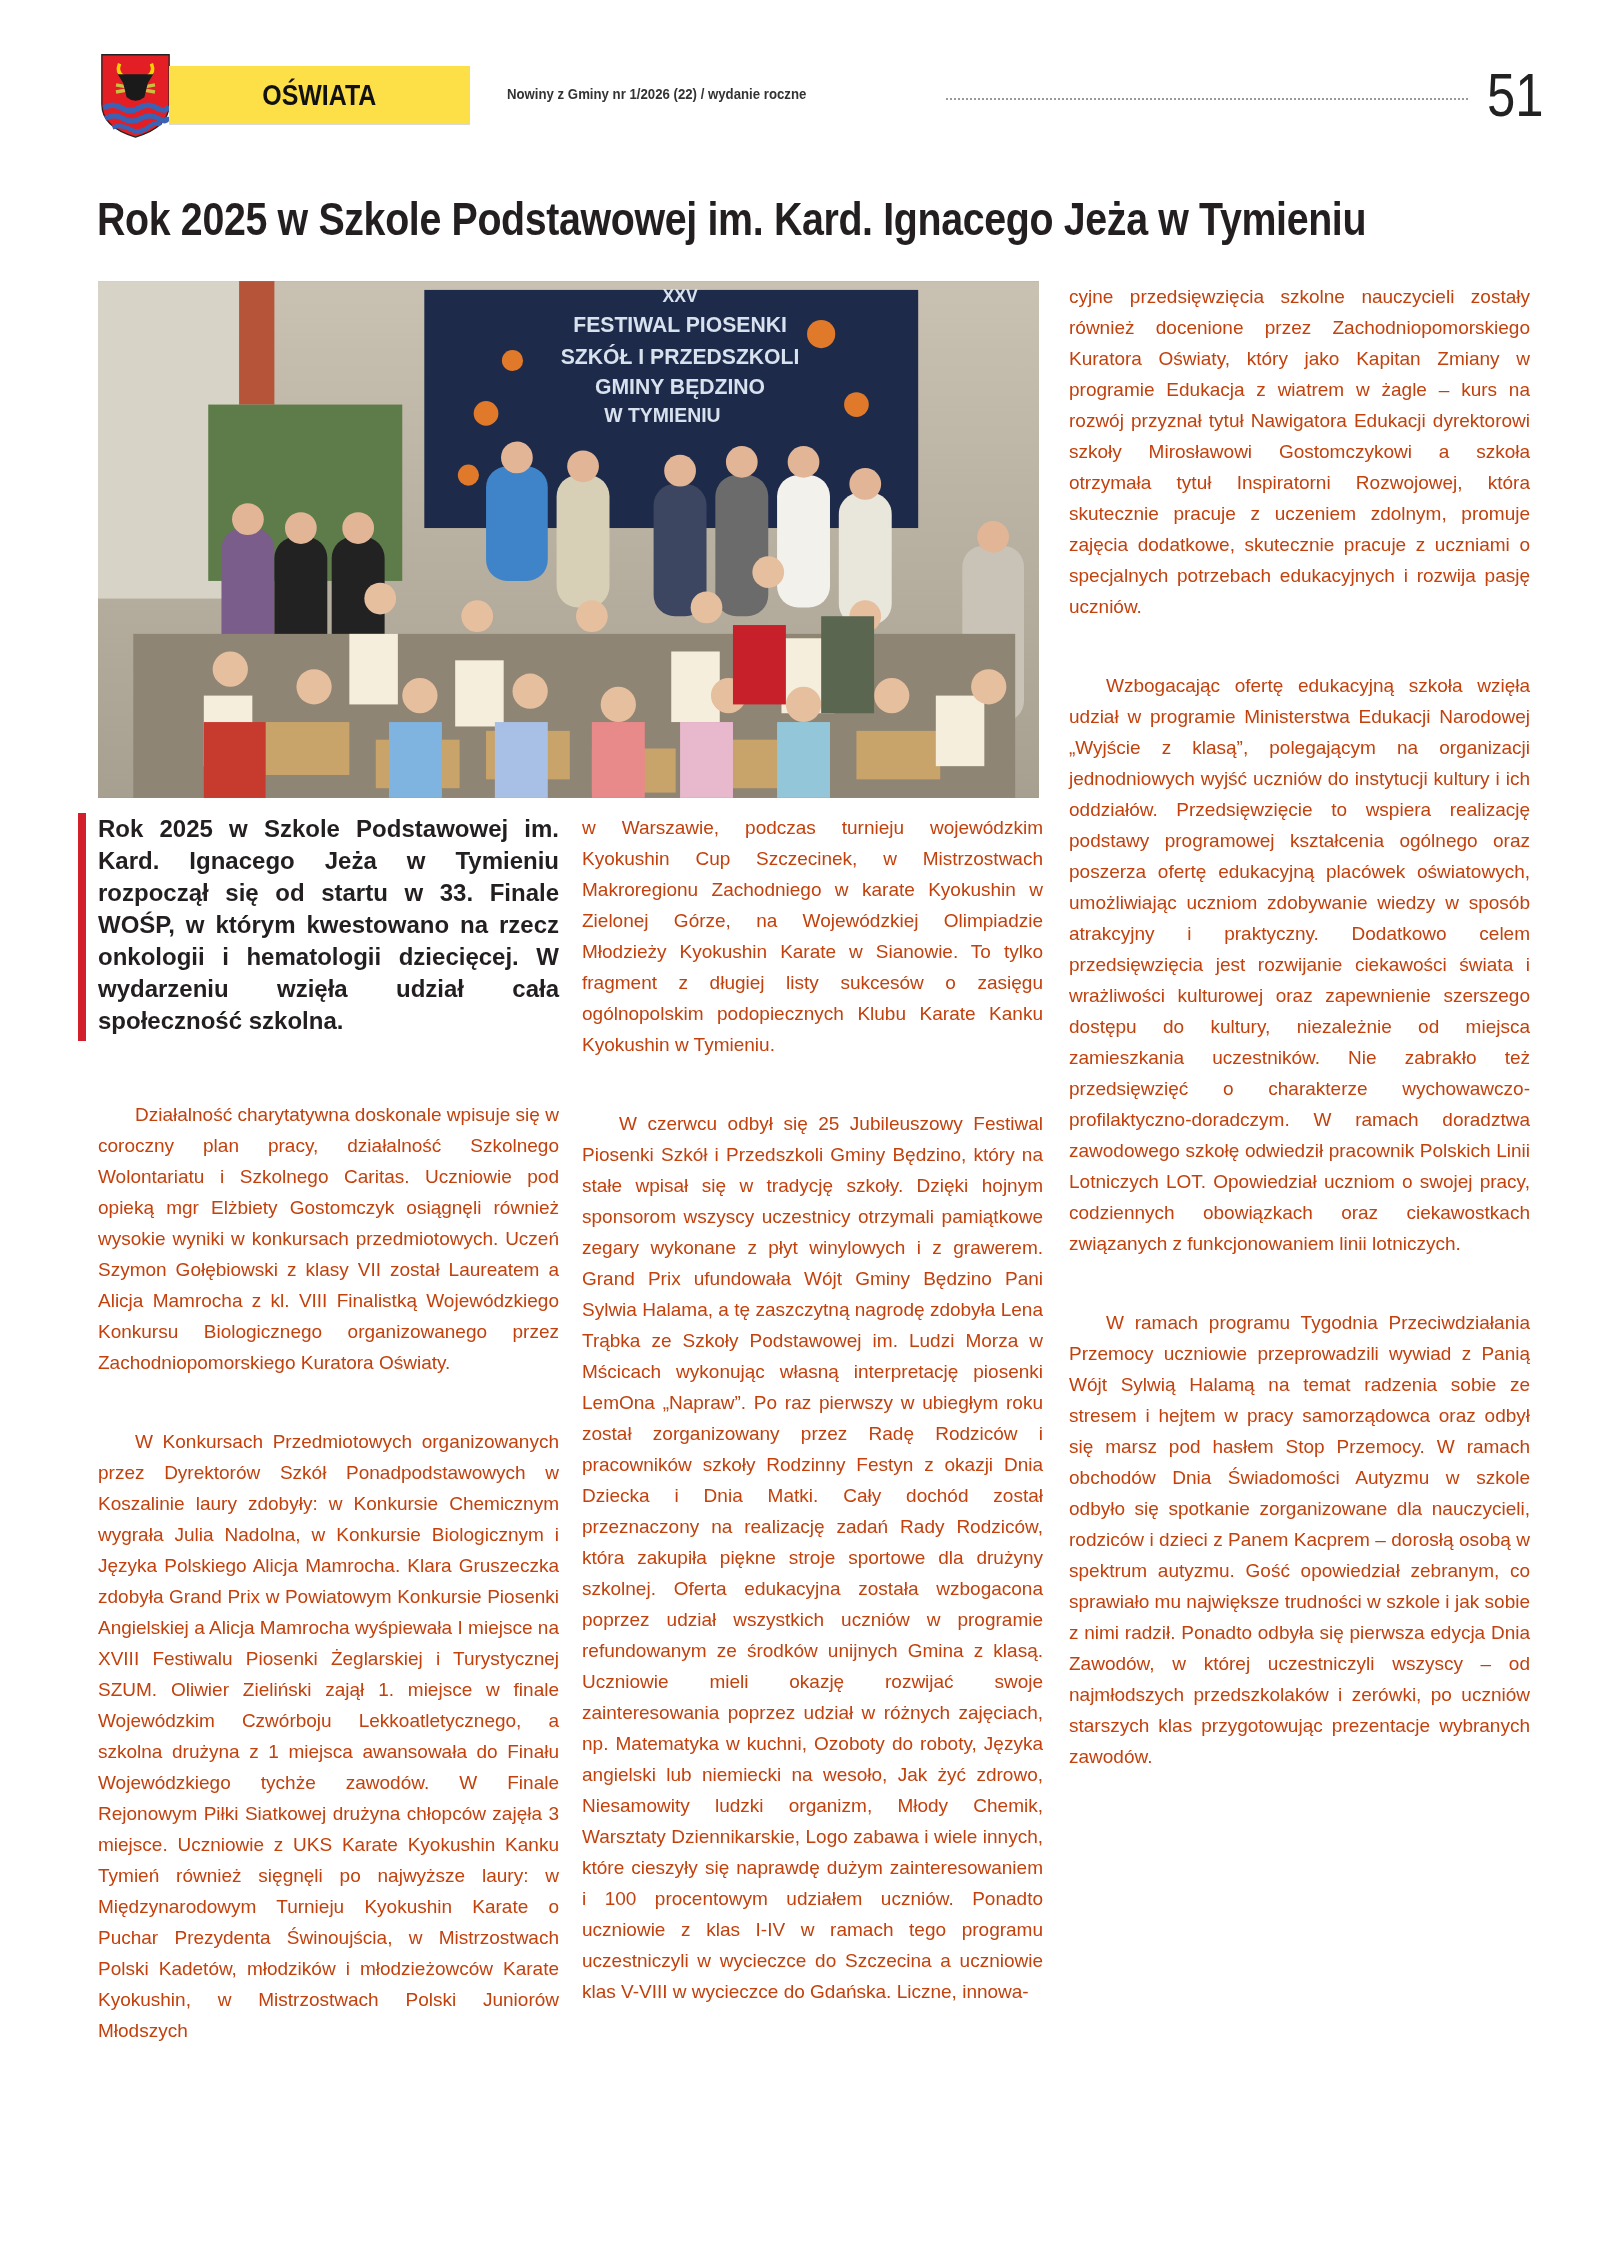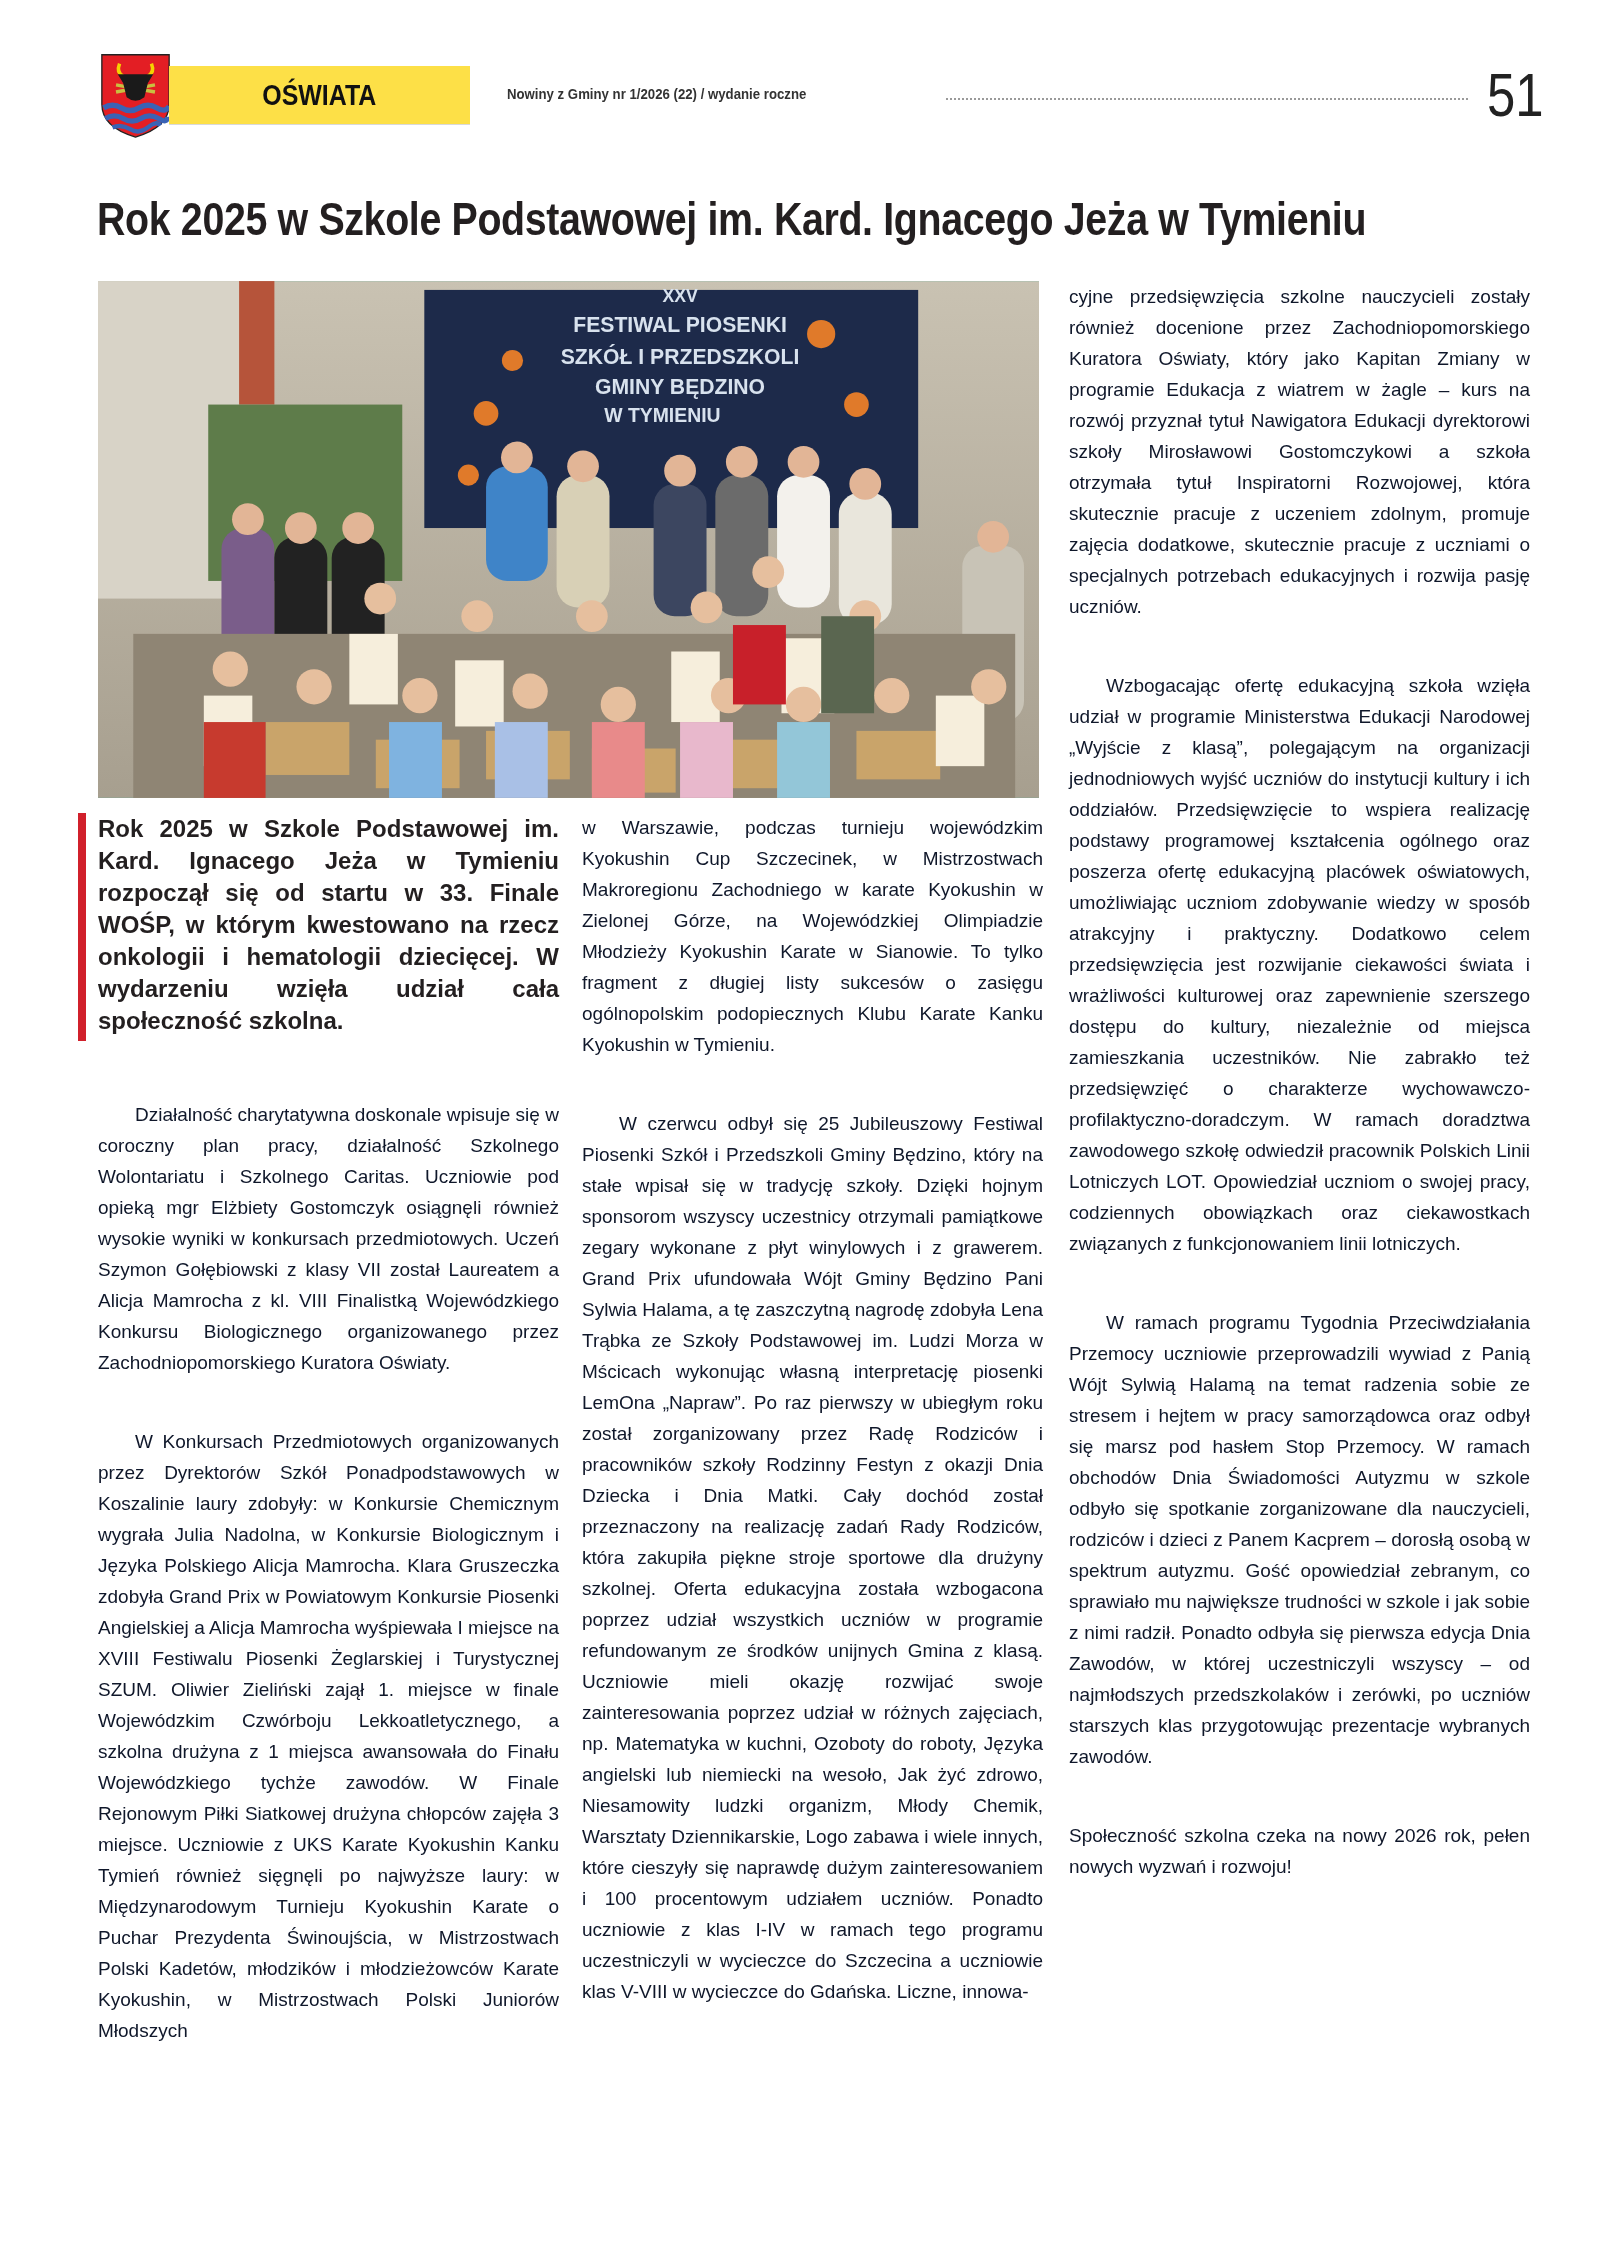--- a/index.html
+++ b/index.html
@@ -19,21 +19,21 @@
   
   .photo { position: absolute; left: 98px; top: 281px; width: 941px; height: 517px; overflow: hidden; background: #14b8a6; }
   .photo svg { display: block; }
 
   
   .lead { position: absolute; left: 78px; top: 813px; width: 481px; height: 228px; }
   .lead-bar { position: absolute; left: 0; top: 0; width: 8px; height: 228px; background: #d1202b; }
   .lead-text { position: absolute; left: 20px; top: 0px; width: 461px; font-family: "Liberation Sans", sans-serif; font-weight: bold; font-size: 24px; line-height: 32px; text-align: justify; color: #231f20; hyphens: manual; }
 
   
-  .col { position: absolute; font-family: "Liberation Sans", sans-serif; font-size: 19px; line-height: 31px; text-align: justify; color: #0f172a; }
+  .col { position: absolute; font-family: "Liberation Sans", sans-serif; font-size: 19px; line-height: 31px; text-align: justify; color: #c2410c; }
   .col p { margin: 0; }
   .col p.indent { text-indent: 37px; margin-top: 40px; }
   .col p.gap { margin-top: 48px; }
   .col1 { left: 98px; top: 1059px; width: 461px; }
   .col2 { left: 582px; top: 812px; width: 461px; }
   .col3 { left: 1069px; top: 281px; width: 461px; }
 </style>
 </head>
 <body>
 
@@ -175,15 +175,14 @@
 
 <div class="col col2">
   <p>w Warszawie, podczas turnieju wojewódzkim Kyokushin Cup Szczecinek, w Mistrzostwach Makroregionu Zachodniego w karate Kyokushin w Zielonej Górze, na Wojewódzkiej Olimpiadzie Młodzieży Kyokushin Karate w Sianowie. To tylko fragment z długiej listy sukcesów o zasięgu ogólnopolskim podopiecznych Klubu Karate Kanku Kyokushin w Tymieniu.</p>
   <p class="indent gap">W czerwcu odbył się 25 Jubileuszowy Festiwal Piosenki Szkół i Przedszkoli Gminy Będzino, który na stałe wpisał się w tradycję szkoły. Dzięki hojnym sponsorom wszyscy uczestnicy otrzymali pamiątkowe zegary wykonane z płyt winylowych i z grawerem. Grand Prix ufundowała Wójt Gminy Będzino Pani Sylwia Halama, a tę zaszczytną nagrodę zdobyła Lena Trąbka ze Szkoły Podstawowej im. Ludzi Morza w Mścicach wykonując własną interpretację piosenki LemOna „Napraw”. Po raz pierwszy w ubiegłym roku został zorganizowany przez Radę Rodziców i pracowników szkoły Rodzinny Festyn z okazji Dnia Dziecka i Dnia Matki. Cały dochód został przeznaczony na realizację zadań Rady Rodziców, która zakupiła piękne stroje sportowe dla drużyny szkolnej. Oferta edukacyjna została wzbogacona poprzez udział wszystkich uczniów w programie refundowanym ze środków unijnych Gmina z klasą. Uczniowie mieli okazję rozwijać swoje zainteresowania poprzez udział w różnych zajęciach, np. Matematyka w kuchni, Ozoboty do roboty, Języka angielski lub niemiecki na wesoło, Jak żyć zdrowo, Niesamowity ludzki organizm, Młody Chemik, Warsztaty Dziennikarskie, Logo zabawa i wiele innych, które cieszyły się naprawdę dużym zainteresowaniem i 100 procentowym udziałem uczniów. Ponadto uczniowie z klas I-IV w ramach tego programu uczestniczyli w wycieczce do Szczecina a uczniowie klas V-VIII w wycieczce do Gdańska. Liczne, innowa-</p>
 </div>
 
 <div class="col col3">
   <p>cyjne przedsięwzięcia szkolne nauczycieli zostały również docenione przez Zachodniopomorskiego Kuratora Oświaty, który jako Kapitan Zmiany w programie Edukacja z wiatrem w żagle – kurs na rozwój przyznał tytuł Nawigatora Edukacji dyrektorowi szkoły Mirosławowi Gostomczykowi a szkoła otrzymała tytuł Inspiratorni Rozwojowej, która skutecznie pracuje z uczeniem zdolnym, promuje zajęcia dodatkowe, skutecznie pracuje z uczniami o specjalnych potrzebach edukacyjnych i rozwija pasję uczniów.</p>
   <p class="indent gap">Wzbogacając ofertę edukacyjną szkoła wzięła udział w programie Ministerstwa Edukacji Narodowej „Wyjście z klasą”, polegającym na organizacji jednodniowych wyjść uczniów do instytucji kultury i ich oddziałów. Przedsięwzięcie to wspiera realizację podstawy programowej kształcenia ogólnego oraz poszerza ofertę edukacyjną placówek oświatowych, umożliwiając uczniom zdobywanie wiedzy w sposób atrakcyjny i praktyczny. Dodatkowo celem przedsięwzięcia jest rozwijanie ciekawości świata i wrażliwości kulturowej oraz zapewnienie szerszego dostępu do kultury, niezależnie od miejsca zamieszkania uczestników. Nie zabrakło też przedsięwzięć o charakterze wychowawczo-profilaktyczno-doradczym. W ramach doradztwa zawodowego szkołę odwiedził pracownik Polskich Linii Lotniczych LOT. Opowiedział uczniom o swojej pracy, codziennych obowiązkach oraz ciekawostkach związanych z funkcjonowaniem linii lotniczych.</p>
   <p class="indent gap">W ramach programu Tygodnia Przeciwdziałania Przemocy uczniowie przeprowadzili wywiad z Panią Wójt Sylwią Halamą na temat radzenia sobie ze stresem i hejtem w pracy samorządowca oraz odbył się marsz pod hasłem Stop Przemocy. W ramach obchodów Dnia Świadomości Autyzmu w szkole odbyło się spotkanie zorganizowane dla nauczycieli, rodziców i dzieci z Panem Kacprem – dorosłą osobą w spektrum autyzmu. Gość opowiedział zebranym, co sprawiało mu największe trudności w szkole i jak sobie z nimi radził. Ponadto odbyła się pierwsza edycja Dnia Zawodów, w której uczestniczyli wszyscy – od najmłodszych przedszkolaków i zerówki, po uczniów starszych klas przygotowując prezentacje wybranych zawodów.</p>
-  <p class="gap">Społeczność szkolna czeka na nowy 2026 rok, pełen nowych wyzwań i rozwoju!</p>
 </div>
 
 
 </body></html>

